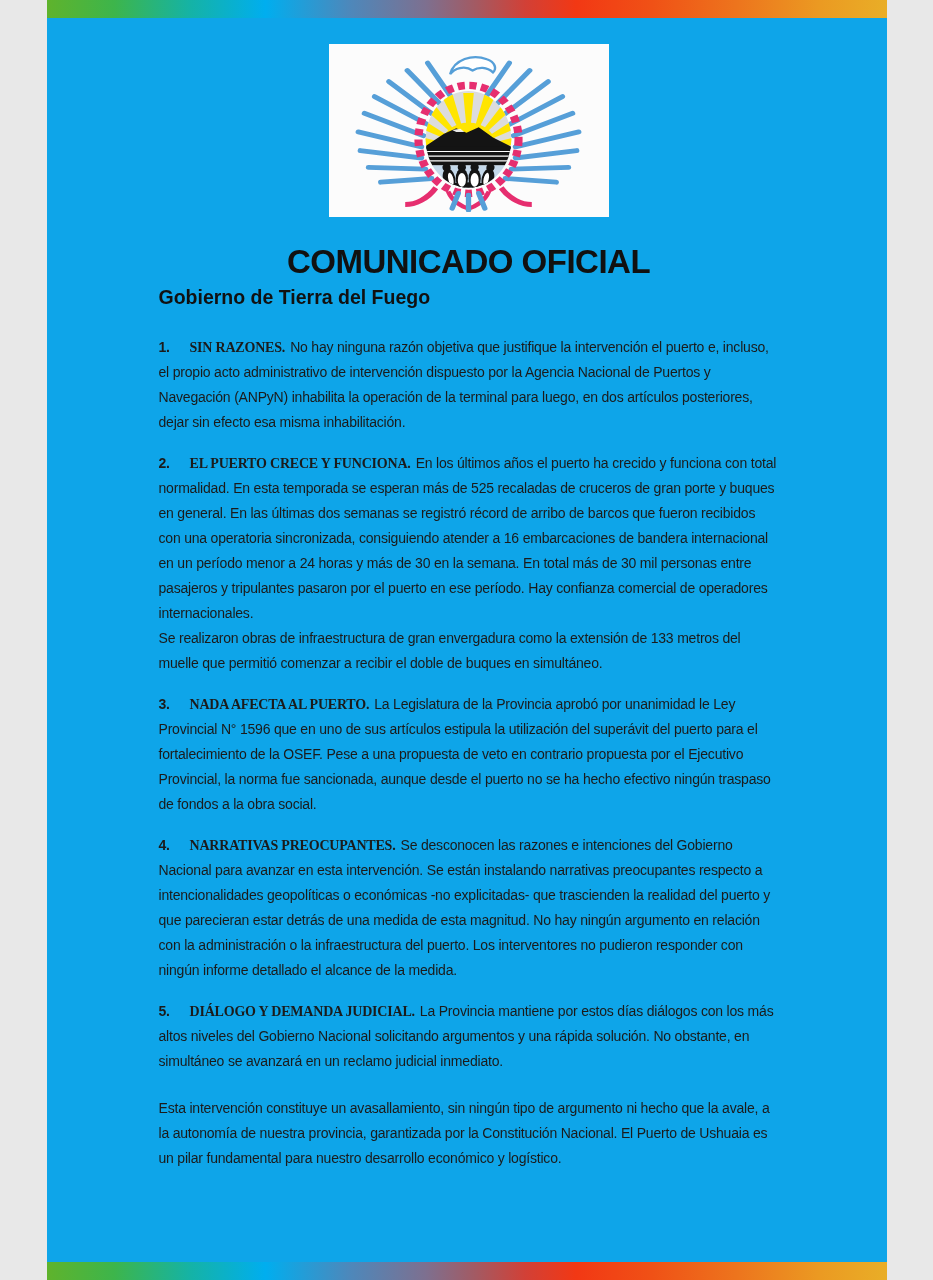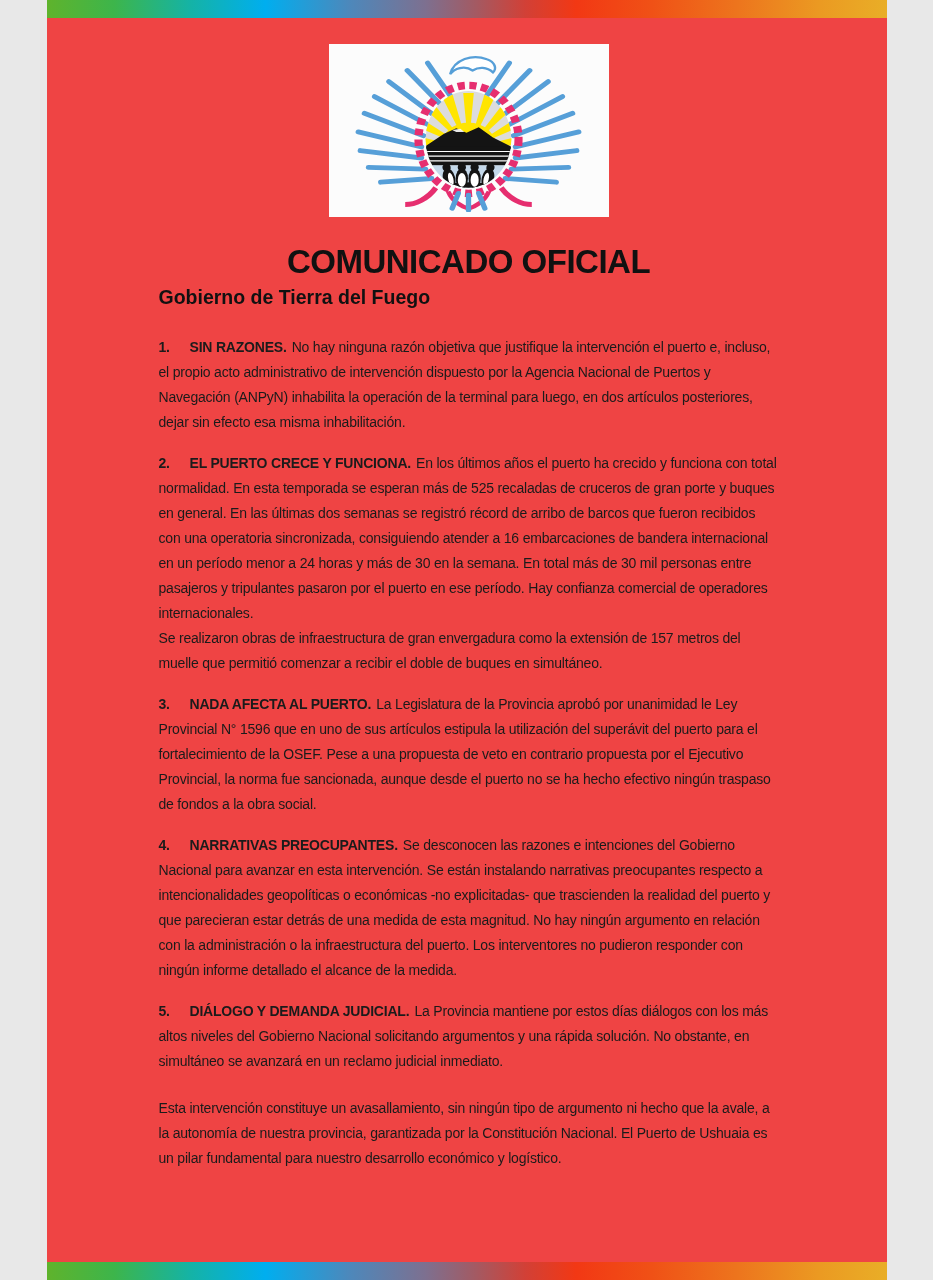--- a/index.html
+++ b/index.html
@@ -1,21 +1,21 @@
 <!DOCTYPE html>
 <html style="--wing-blue: #569FD8; --wreath-pink: #E62E6F; --sun-yellow: #FFE500; --sky-gray: #DCDCDC; --sea-blue: #C4D8EA;"><head>
 <meta charset="utf-8">
 <title></title>
 <style>
   html,body{margin:0;padding:0;background:#e8e8e8;}
   .page{
     position:relative;
     width:840px;height:1280px;
     margin:0 auto;
-    background:#ef4444;
+    background:#0ea5e9;
     overflow:hidden;
     font-family:"Liberation Sans",sans-serif;
     color:#1a1a1a;
   }
   .bar{position:absolute;left:0;right:0;height:18px;z-index:5;
        background:linear-gradient(90deg,#5FB32C,#00AEEF 26%,#D24036 57%,#E9AE27);}
   .bar.top{top:0}
   .bar.bottom{bottom:0}
   .content{padding:44px 108px 0 112px;}
   .emblem-wrap{
@@ -37,21 +37,21 @@
     margin-top:30px;text-align:center;
     font-size:14.5px;font-weight:bold;line-height:25px;
     letter-spacing:-0.2px;color:#161616;
   }
   .items{margin-top:26px;}
   .item{
     margin-top:16px;
     font-size:14px;line-height:25px;letter-spacing:-0.2px;color:#1b1b1b;
   }
   .item .num{display:inline-block;width:31px;font-weight:bold;}
-  .item .label{font-weight:bold;margin-right:5px;}
+  .item .label{font-weight:bold;margin-right:5px;font-family:Liberation Serif, serif;}
   .closing{
     margin-top:22px;
     font-size:14px;line-height:25px;letter-spacing:-0.2px;color:#1b1b1b;
   }
   
   .wing{stroke:var(--wing-blue,#569FD8);stroke-width:5.2;stroke-linecap:round;fill:none;}
   .head-line{stroke:var(--wing-blue,#569FD8);stroke-width:2.4;fill:#ffffff;}
   .wreath{stroke:var(--wreath-pink,#E62E6F);fill:none;}
   .ray,.sun{fill:var(--sun-yellow,#FFE500);}
   .sky{fill:var(--sky-gray,#DCDCDC);}
@@ -171,21 +171,21 @@
 
 
     <div class="items">
 
       <div class="item">
         <span class="num">1.</span><span class="label">SIN RAZONES.</span><span>No hay ninguna razón objetiva que justifique la intervención el puerto e, incluso, el propio acto administrativo de intervención dispuesto por la Agencia Nacional de Puertos y Navegación (ANPyN) inhabilita la operación de la terminal para luego, en dos artículos posteriores, dejar sin efecto esa misma inhabilitación.</span>
       </div>
 
       <div class="item">
         <span class="num">2.</span><span class="label">EL PUERTO CRECE Y FUNCIONA.</span><span>En los últimos años el puerto ha crecido y funciona con total normalidad. En esta temporada se esperan más de 525 recaladas de cruceros de gran porte y buques en general. En las últimas dos semanas se registró récord de arribo de barcos que fueron recibidos con una operatoria sincronizada, consiguiendo atender a 16 embarcaciones de bandera internacional en un período menor a 24 horas y más de 30 en la semana. En total más de 30 mil personas entre pasajeros y tripulantes pasaron por el puerto en ese período. Hay confianza comercial de operadores internacionales.</span>
-        <div>Se realizaron obras de infraestructura de gran envergadura como la extensión de 157 metros del muelle que permitió comenzar a recibir el doble de buques en simultáneo.</div>
+        <div>Se realizaron obras de infraestructura de gran envergadura como la extensión de 133 metros del muelle que permitió comenzar a recibir el doble de buques en simultáneo.</div>
       </div>
 
       <div class="item">
         <span class="num">3.</span><span class="label">NADA AFECTA AL PUERTO.</span><span>La Legislatura de la Provincia aprobó por unanimidad le Ley Provincial N° 1596 que en uno de sus artículos estipula la utilización del superávit del puerto para el fortalecimiento de la OSEF. Pese a una propuesta de veto en contrario propuesta por el Ejecutivo Provincial, la norma fue sancionada, aunque desde el puerto no se ha hecho efectivo ningún traspaso de fondos a la obra social.</span>
       </div>
 
       <div class="item">
         <span class="num">4.</span><span class="label">NARRATIVAS PREOCUPANTES.</span><span>Se desconocen las razones e intenciones del Gobierno Nacional para avanzar en esta intervención. Se están instalando narrativas preocupantes respecto a intencionalidades geopolíticas o económicas -no explicitadas- que trascienden la realidad del puerto y que parecieran estar detrás de una medida de esta magnitud. No hay ningún argumento en relación con la administración o la infraestructura del puerto. Los interventores no pudieron responder con ningún informe detallado el alcance de la medida.</span>
       </div>
 

